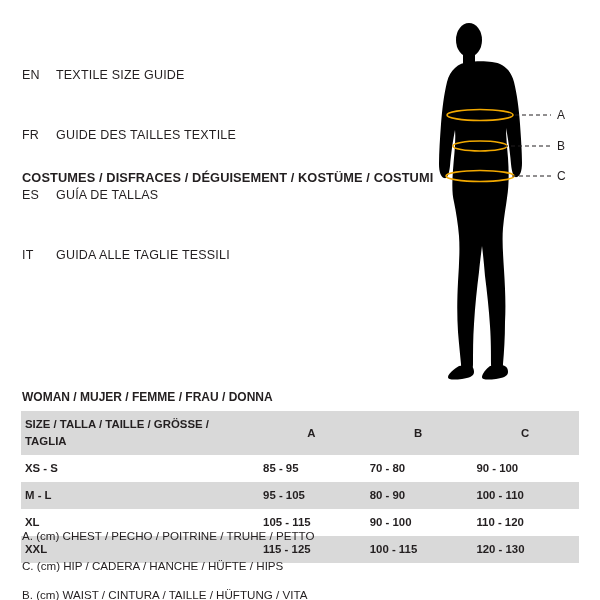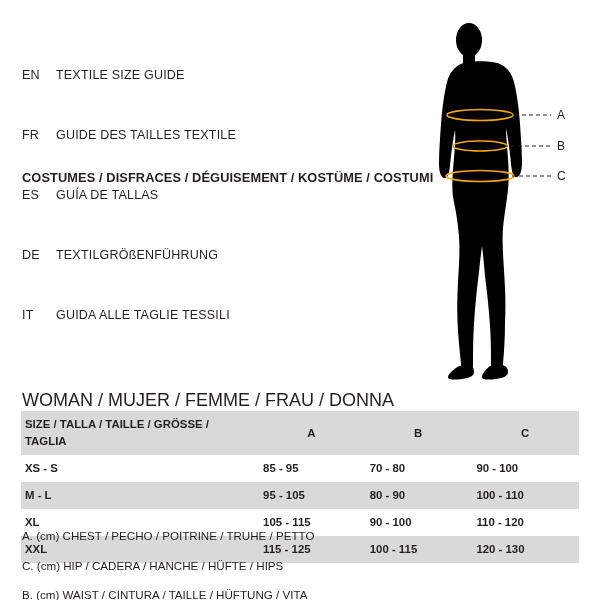--- a/index.html
+++ b/index.html
@@ -70,22 +70,22 @@
     position: absolute;
     font-size: 12px;
     color: #231f20;
   }
 
   
   .table-title {
     position: absolute;
     left: 22px;
     top: 390px;
-    font-size: 18px;
-    font-weight: normal;
+    font-size: 12px;
+    font-weight: bold;
   }
   table.size-table {
     position: absolute;
     left: 21px;
     top: 411px;
     width: 558px;
     border-collapse: collapse;
     font-size: 11.4px;
   }
   table.size-table th,
@@ -133,24 +133,20 @@
       <span class="lang-code">EN</span>
       <span class="lang-text">TEXTILE SIZE GUIDE</span>
     </div>
     <div class="lang-row">
       <span class="lang-code">FR</span>
       <span class="lang-text">GUIDE DES TAILLES TEXTILE</span>
     </div>
     <div class="lang-row">
       <span class="lang-code">ES</span>
       <span class="lang-text">GUÍA DE TALLAS</span>
-    </div>
-    <div class="lang-row">
-      <span class="lang-code">DE</span>
-      <span class="lang-text">TEXTILGRÖßENFÜHRUNG</span>
     </div>
     <div class="lang-row">
       <span class="lang-code">IT</span>
       <span class="lang-text">GUIDA ALLE TAGLIE TESSILI</span>
     </div>
   </div>
 
   <div class="costumes-line">COSTUMES / DISFRACES / DÉGUISEMENT / KOSTÜME / COSTUMI</div>
 
   <div class="figure-wrap">

